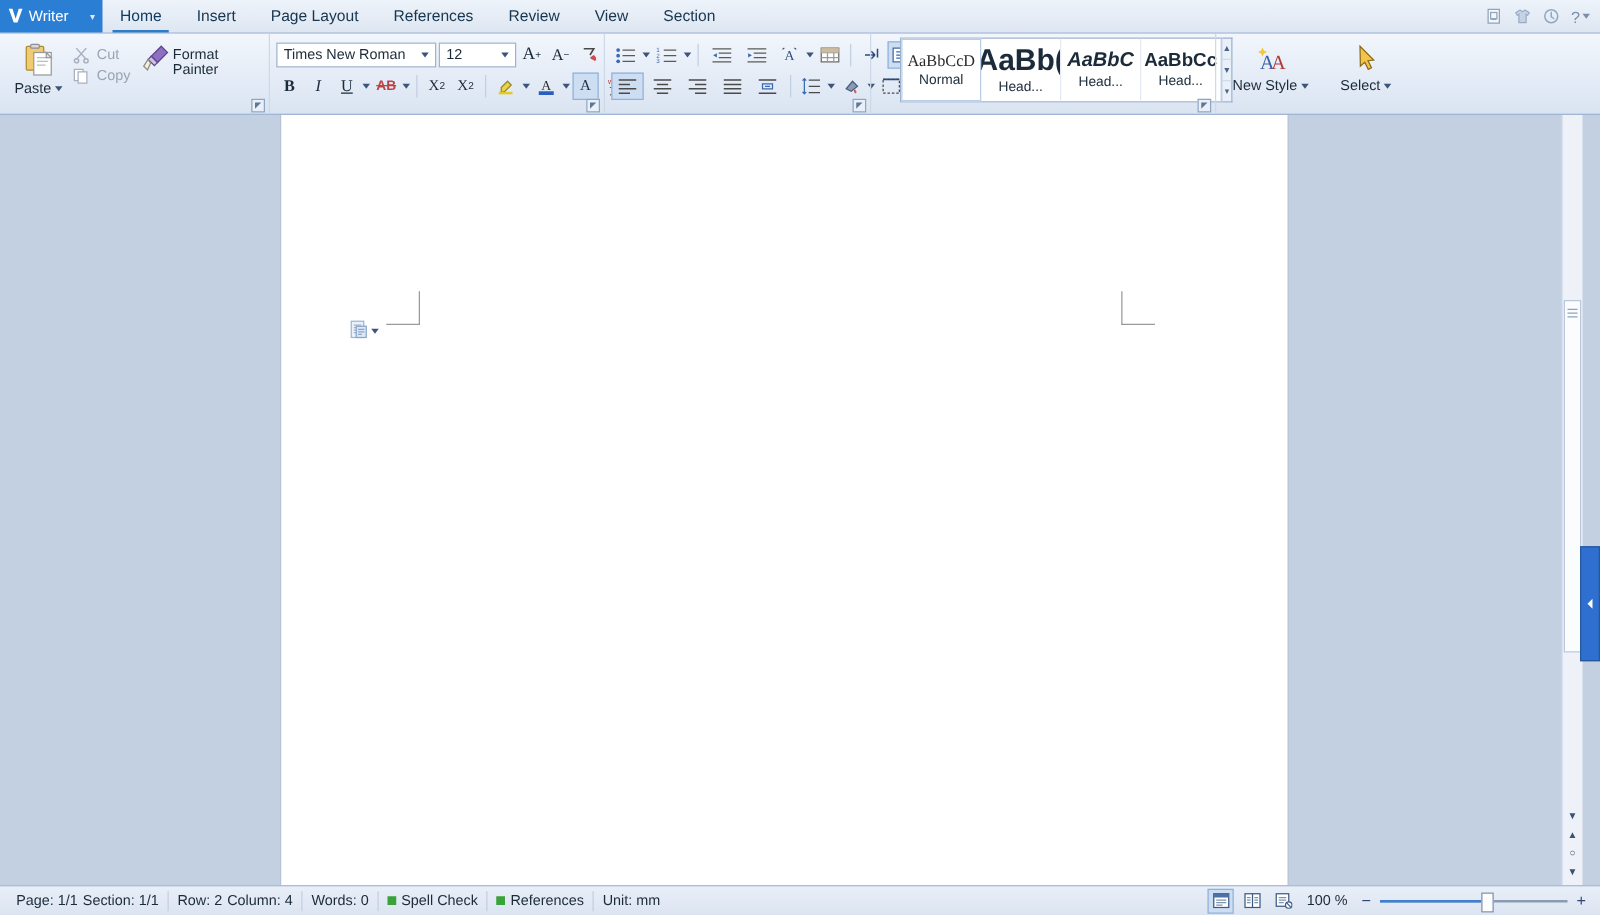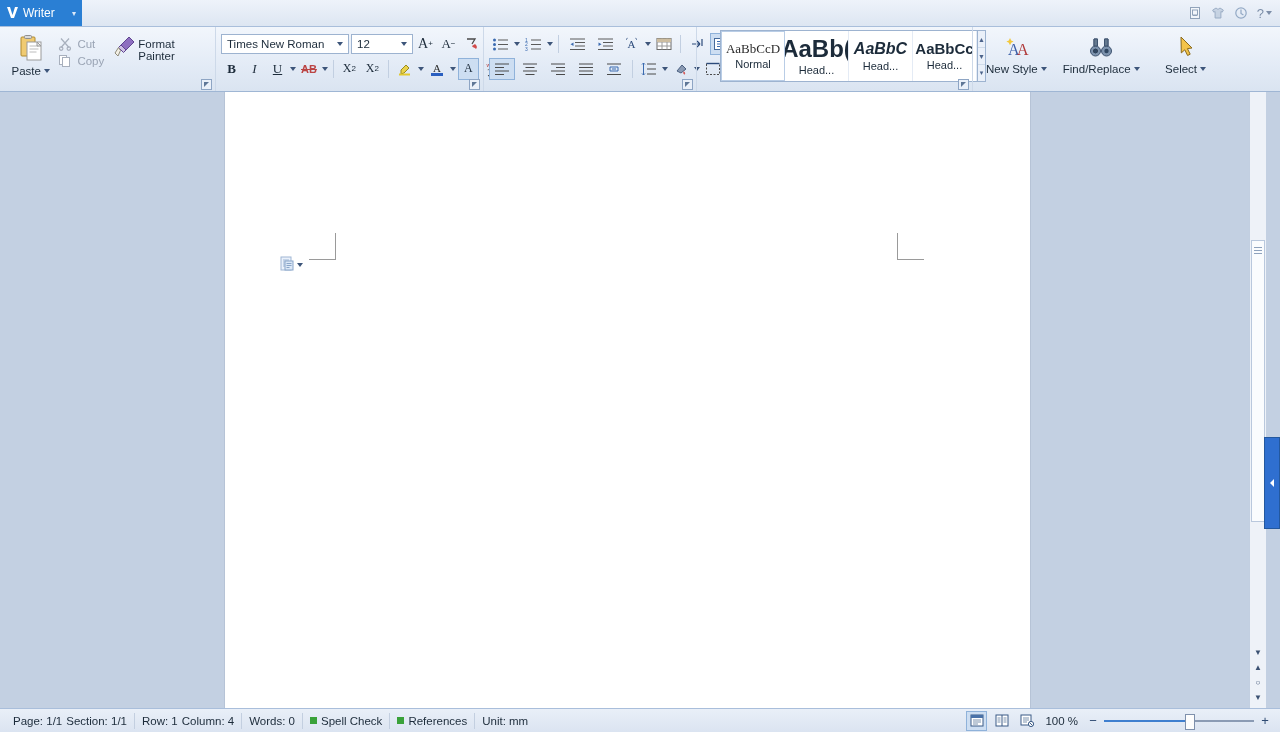--- a/index.html
+++ b/index.html
@@ -179,20 +179,29 @@
     <div class="logo-tab">
       <span class="logo-mark">
         <svg width="13" height="13" viewBox="0 0 13 13">
             <path d="M1 1h3l2.5 8L9 1h3l-4 11H5z" fill="#ffffff"></path>
           </svg>
       </span>
       <span>Writer</span>
       <span class="logo-caret">▾</span>
     </div>
 
+    <div class="tabs">
+      <div class="tab active">Home</div>
+      <div class="tab">Insert</div>
+      <div class="tab">Page Layout</div>
+      <div class="tab">References</div>
+      <div class="tab">Review</div>
+      <div class="tab">View</div>
+      <div class="tab">Section</div>
+    </div>
 
     <div class="title-right">
       <span class="tr-ico">
         <svg width="14" height="14" viewBox="0 0 14 14">
             <rect x="2.5" y="1.5" width="9" height="11" fill="#fff" stroke="#5d7false"></rect>
             <rect x="2.5" y="1.5" width="9" height="11" fill="#fbfdff" stroke="#5d7796"></rect>
             <rect x="4.5" y="4" width="5" height="5" fill="none" stroke="#5d7796"></rect>
             <path d="M5 9.5h4" stroke="#5d7796"></path>
           </svg>
       </span>
@@ -492,37 +501,20 @@
       <div class="bigbtn">
         <span class="bi">
           <svg width="28" height="28" viewBox="0 0 28 28">
             <text x="6" y="22" font-size="16" fill="#3b5fa8" font-family="Liberation Serif, serif">A</text>
             <text x="15" y="22" font-size="16" fill="#b03a3a" font-family="Liberation Serif, serif">A</text>
             <path d="M8 5l1.2 2.4L11.6 8.6 9.2 9.8 8 12.2 6.8 9.8 4.4 8.6 6.8 7.4z" fill="#f2c83c"></path>
           </svg>
         </span>
         <span class="bl">
           <span>New Style</span>
-          <span class="caret"></span>
-        </span>
-      </div>
-      <div class="bigbtn">
-        <span class="bi">
-          <svg width="28" height="28" viewBox="0 0 28 28">
-            <circle cx="8.5" cy="18" r="5" fill="#7d93ae" stroke="#3e536f"></circle>
-            <circle cx="19.5" cy="18" r="5" fill="#7d93ae" stroke="#3e536f"></circle>
-            <circle cx="8.5" cy="18" r="2.2" fill="#2f4straight"></circle>
-            <circle cx="8.5" cy="18" r="2.2" fill="#2f4661"></circle>
-            <circle cx="19.5" cy="18" r="2.2" fill="#2f4661"></circle>
-            <path d="M7 13V6h3.5v7M17.5 13V6H21v7" fill="#5b7align" stroke="#3e536f"></path>
-            <path d="M7 13V6h3.5v7zM17.5 13V6H21v7z" fill="#64798f" stroke="#3e536f"></path>
-          </svg>
-        </span>
-        <span class="bl">
-          <span>Find/Replace</span>
           <span class="caret"></span>
         </span>
       </div>
       <div class="bigbtn">
         <span class="bi">
           <svg width="28" height="28" viewBox="0 0 28 28">
             <path d="M9 4l11 11-4.6.6 2.8 5.6-2.6 1.3-2.8-5.7-3.5 3.1z" fill="#f4c44a" stroke="#8a6a1d"></path>
           </svg>
         </span>
         <span class="bl">
@@ -571,21 +563,21 @@
         </svg>
     </div>
   </div>
 
   <div class="status">
     <div class="st-item">
       <span>Page: 1/1</span>
       <span>Section: 1/1</span>
     </div>
     <div class="st-item">
-      <span>Row: 1</span>
+      <span>Row: 2</span>
       <span>Column: 4</span>
     </div>
     <div class="st-item">
       <span>Words: 0</span>
     </div>
     <div class="st-item">
       <span class="dot"></span>
       <span>Spell Check</span>
     </div>
     <div class="st-item">

